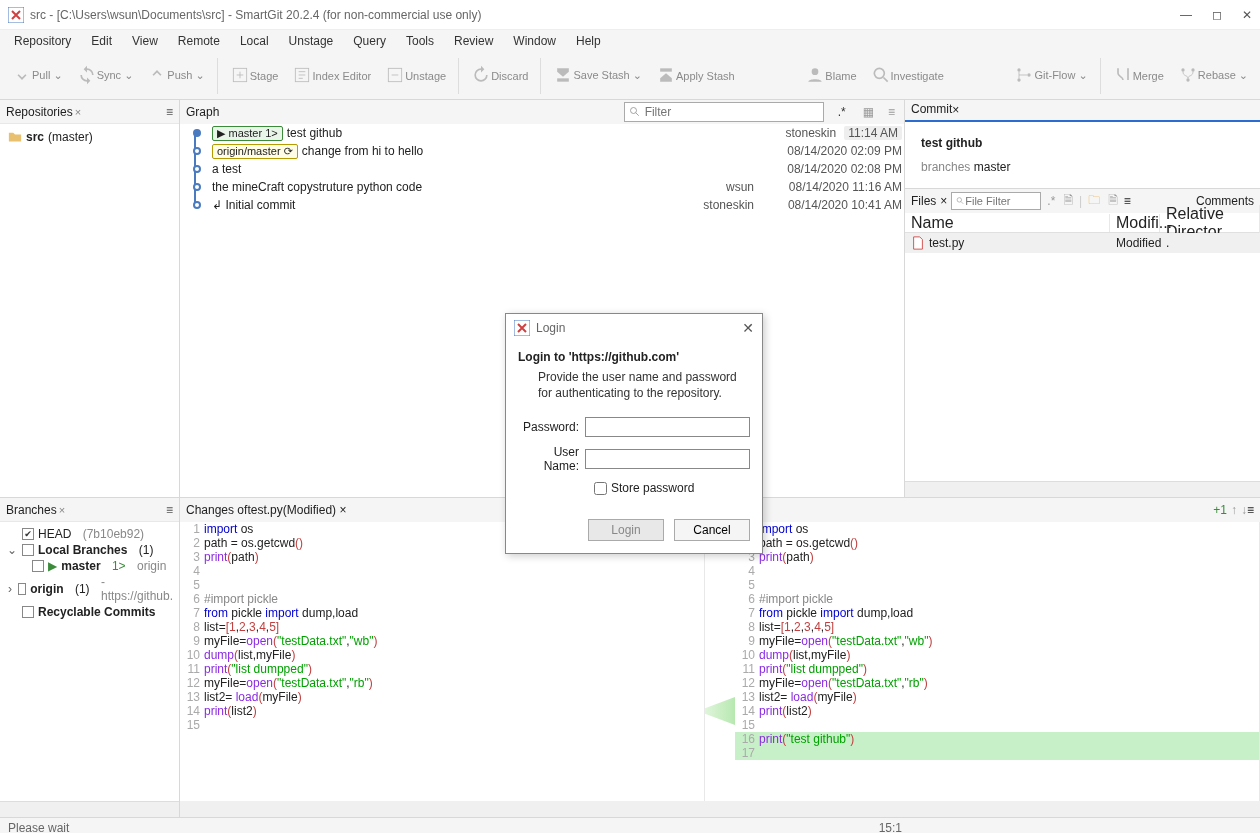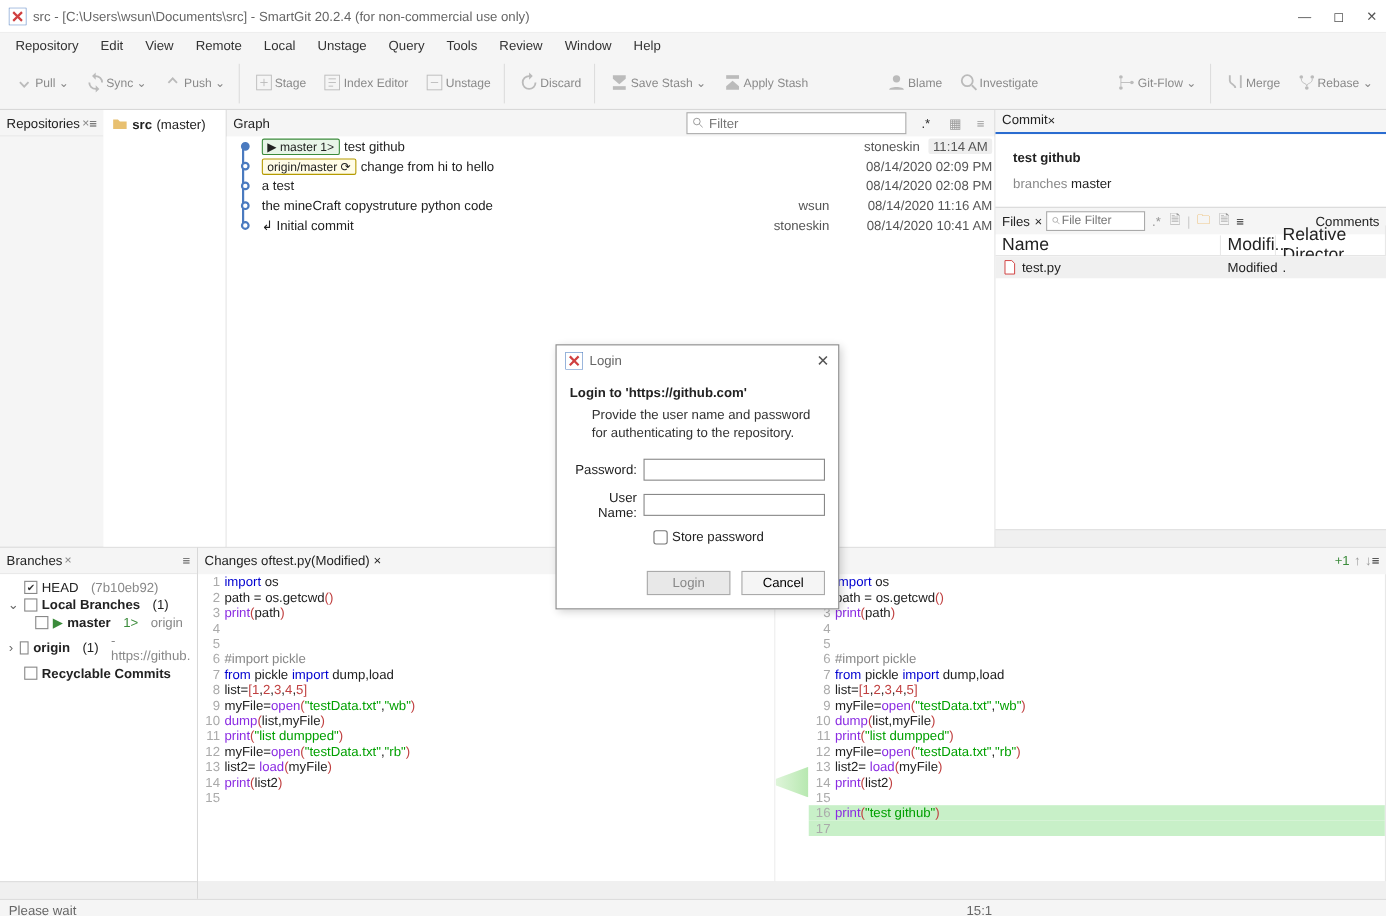--- a/index.html
+++ b/index.html
@@ -10,21 +10,21 @@
 .win-controls { display: flex; gap: 20px; color: #555; font-size: 14px; }
 .menubar { height: 22px; background: #f5f5f5; display: flex; align-items: center; padding: 0 6px; gap: 4px; }
 .menubar span { padding: 2px 8px; color: #333; cursor: default; }
 .toolbar { height: 48px; background: #f5f5f5; display: flex; align-items: center; padding: 4px 6px; border-bottom: 1px solid #d8d8d8; gap: 2px; }
 .tool-btn { display: flex; flex-direction: row; align-items: center; justify-content: center; min-width: 42px; height: 42px; padding: 2px 6px; color: #8a8a8a; }
 .tool-btn svg { width: 20px; height: 20px; margin-bottom: 1px; }
 .tool-btn .lbl { font-size: 11px; white-space: nowrap; }
 .tool-sep { width: 1px; background: #ddd; height: 36px; margin: 0 4px; }
 .tool-spacer { flex: 1; }
 .main-area { display: flex; height: 397px; }
-.left-col { width: 206px; display: flex; flex-direction: row; border-right: 1px solid #d8d8d8; justify-content: flex-end; }
+.left-col { width: 180px; display: flex; flex-direction: column; border-right: 1px solid #d8d8d8; justify-content: flex-end; }
 .mid-col { flex: 1; display: flex; flex-direction: column; border-right: 1px solid #d8d8d8; }
 .right-col { width: 355px; display: flex; flex-direction: column; }
 .panel-header { height: 24px; background: #f5f5f5; display: flex; align-items: center; padding: 0 6px; border-bottom: 1px solid #e8e8e8; font-size: 12px; }
 .panel-header .close-x { margin-left: 2px; color: #888; font-size: 11px; }
 .panel-header .ham { margin-left: auto; color: #555; }
 .repo-list { flex: 1; background: #fff; padding: 4px; overflow: auto; }
 .repo-item { display: flex; align-items: center; padding: 2px 4px; gap: 4px;}
 .repo-item .ico { width: 14px; height: 14px; }
 .graph-header { display: flex; align-items: center; height: 24px; padding: 0 6px; gap: 8px; }
 .graph-header .title { font-size: 12px; }

